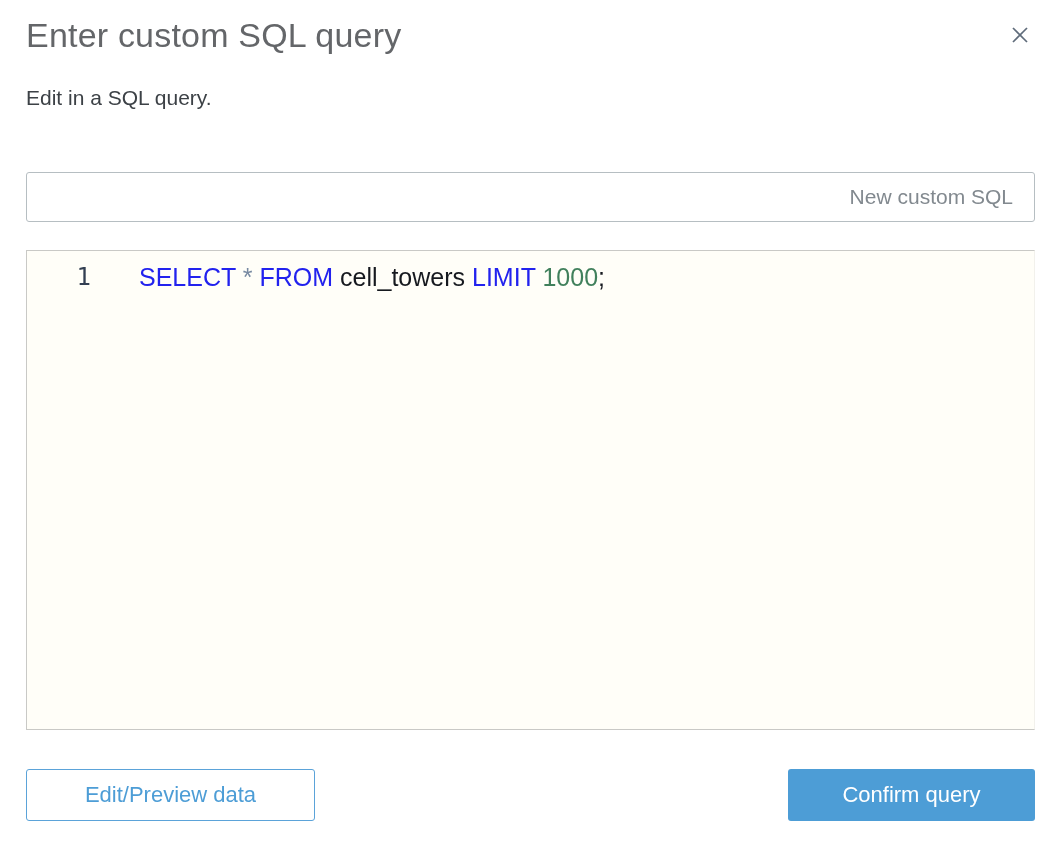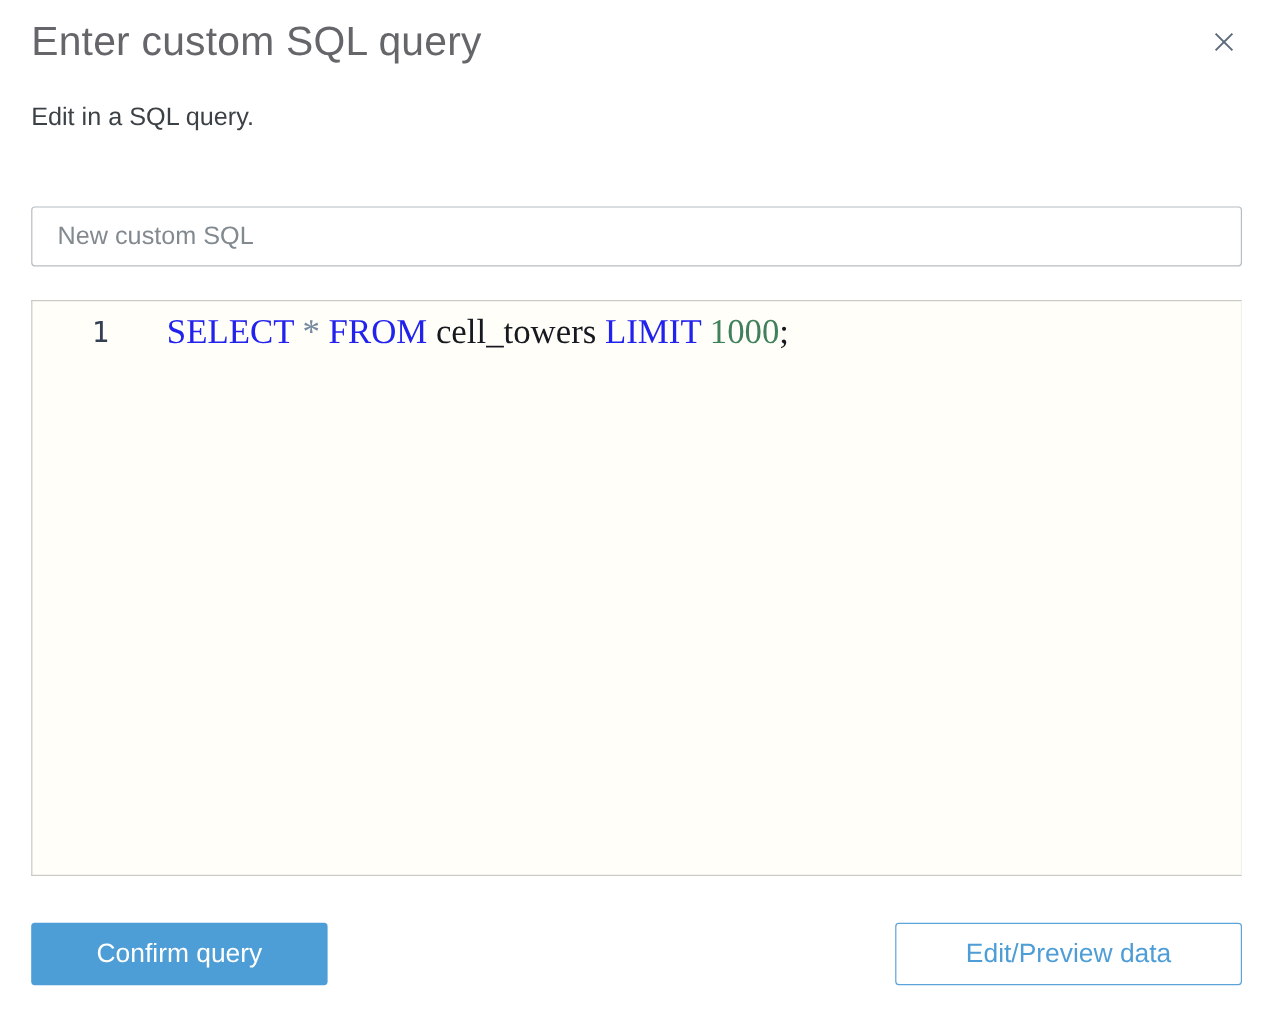--- a/index.html
+++ b/index.html
@@ -32,43 +32,43 @@
   }
 
   .subtitle{
     font-size:21px;color:var(--text-dark);margin:31px 0 0 0;
   }
 
   .name-input{
     display:block;width:100%;height:50px;margin-top:62px;
     border:1px solid #b6bec2;border-radius:3px;
     padding:0 21px;font-size:21px;color:var(--input-gray);
-    font-family:"Liberation Sans", sans-serif;background:#fff;outline:none;
+    font-family:"Liberation Sans", sans-serif;background:#fff;outline:none;text-align:right;
   }
 
   .editor{
     margin-top:28px;height:480px;width:100%;
     background:var(--editor-bg);
     border-top:1px solid var(--editor-border);
     border-bottom:1px solid var(--editor-border);
     border-left:1px solid var(--editor-border);
     border-right:1px solid #f2f1ec;
     padding-top:9px;
     cursor:text;
   }
   .editor-line{display:flex;line-height:34px;}
   .gutter{
     width:64px;flex:0 0 64px;text-align:right;
     font-family:"DejaVu Sans Mono", monospace;
     font-size:24px;color:#333f52;
   }
   .code{
     padding-left:48px;white-space:pre;
-    font-family:Liberation Serif, serif;
-    font-size:29px;color:#16191f;
+    font-family:Liberation Sans, sans-serif;
+    font-size:25px;color:#16191f;
   }
   .tok-keyword{color:var(--keyword);}
   .tok-operator{color:var(--operator);}
   .tok-number{color:var(--number);}
   .tok-plain{color:#16191f;}
 
   .footer{
     display:flex;justify-content:space-between;align-items:center;margin-top:39px;
   }
   .btn{
@@ -103,17 +103,17 @@
   <input class="name-input" type="text" value="New custom SQL" style="">
 
   <div class="editor">
     <div class="editor-line">
       <div class="gutter">1</div>
       <div class="code" id="sql-code-line"><span class="tok-keyword">SELECT</span><span class="tok-plain"> </span><span class="tok-operator">*</span><span class="tok-plain"> </span><span class="tok-keyword">FROM</span><span class="tok-plain"> cell_towers </span><span class="tok-keyword">LIMIT</span><span class="tok-plain"> </span><span class="tok-number">1000</span><span class="tok-plain">;</span></div>
     </div>
   </div>
 
   <div class="footer">
+    <button class="btn btn-secondary">Edit/Preview data</button>
     <button class="btn btn-primary">Confirm query</button>
-    <button class="btn btn-secondary">Edit/Preview data</button>
   </div>
 
 </div>
 
 </body></html>

